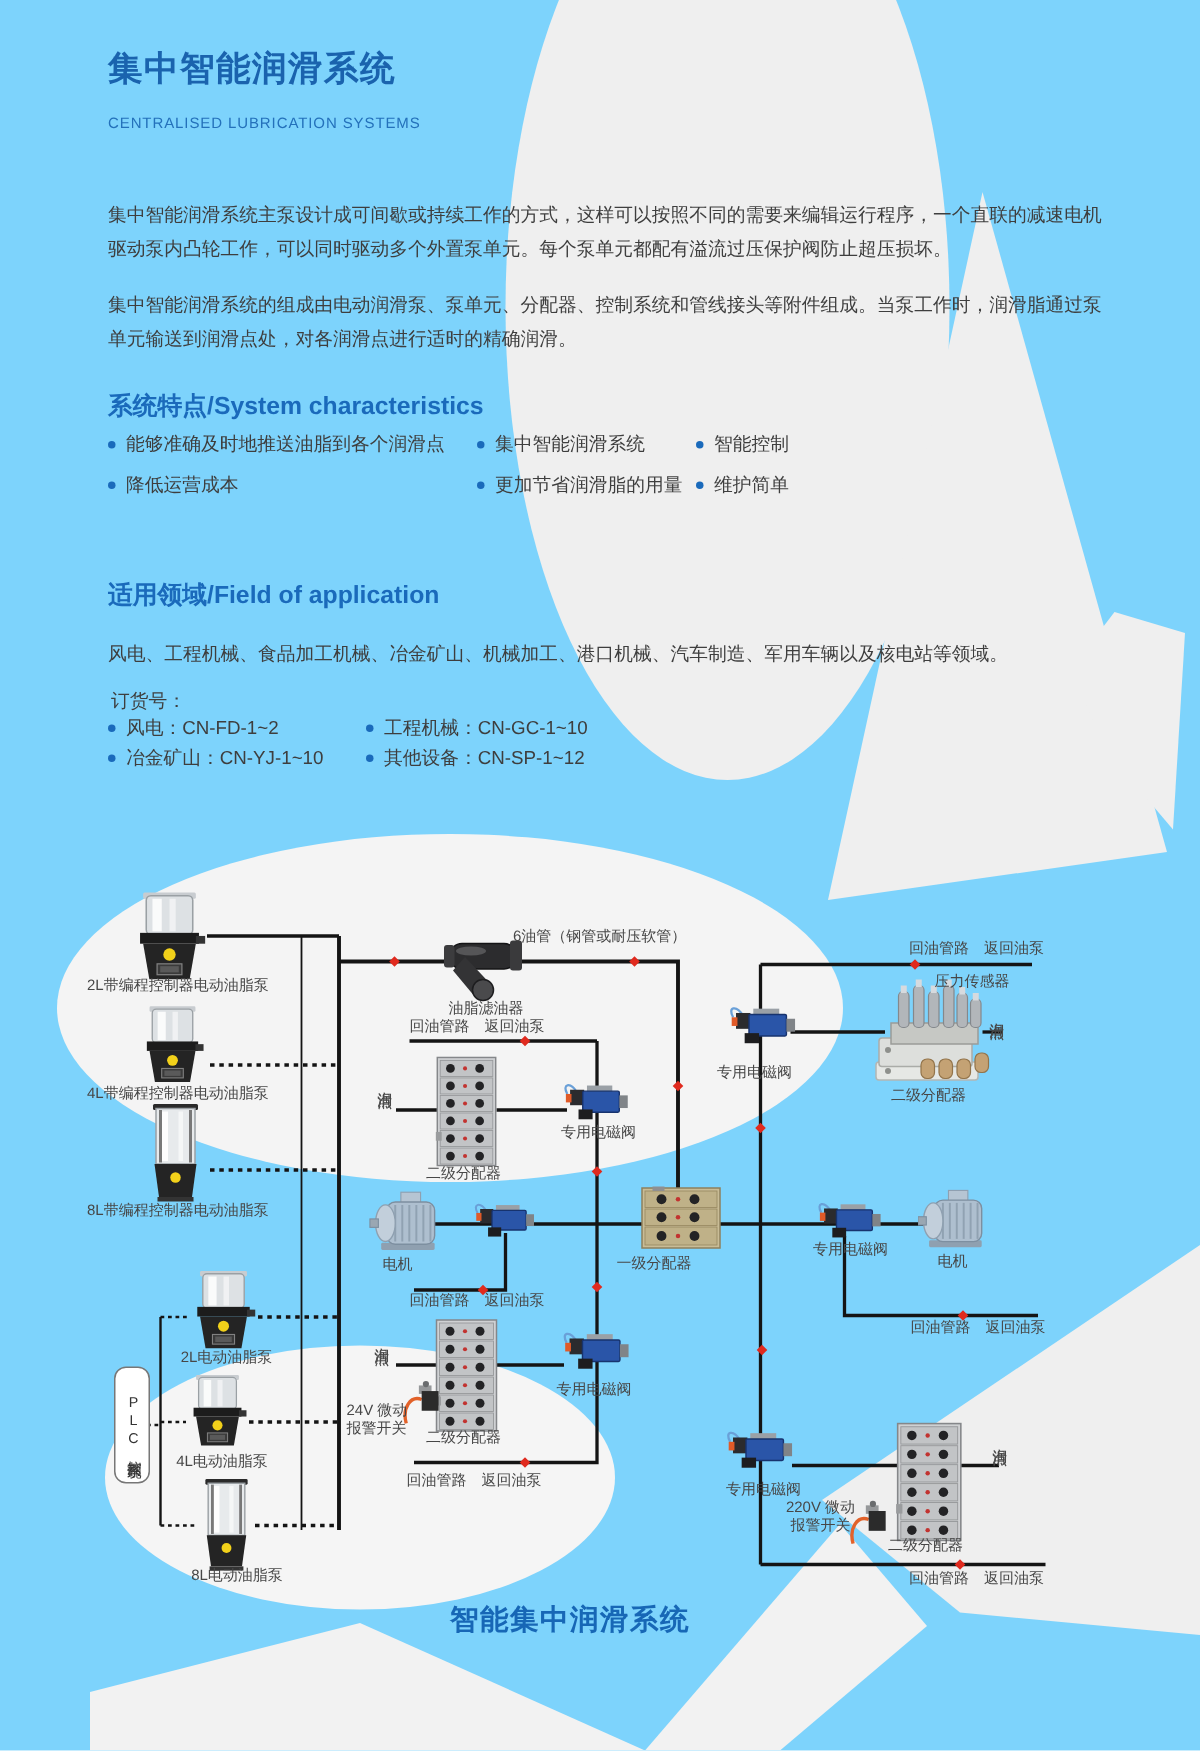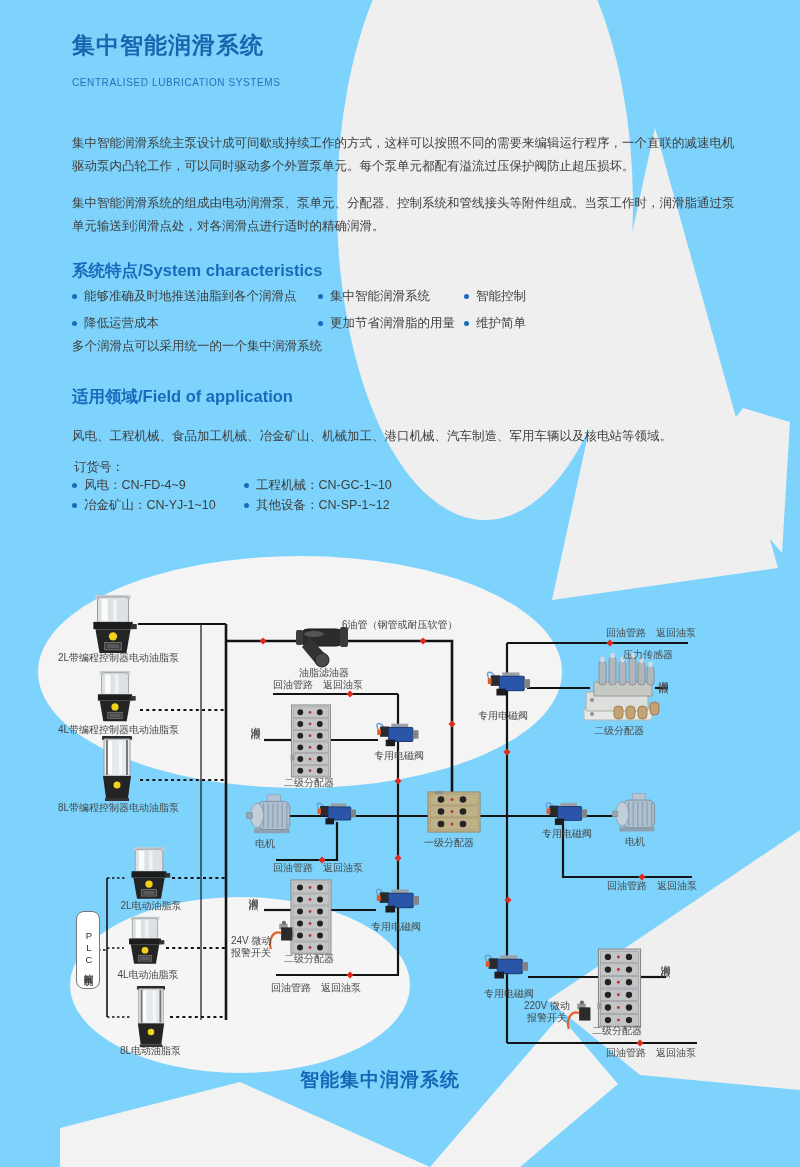--- a/index.html
+++ b/index.html
@@ -285,32 +285,31 @@
     <div class="blt">
         <span class="dot"></span>
         <span>更加节省润滑脂的用量</span>
       </div>
     <div class="blt">
         <span class="dot"></span>
         <span>维护简单</span>
       </div>
   </div>
 
-  <div class="content body-text" style="left:72px;top:338px;line-height:16px;">多个润滑点可以采用统一的一个集中润滑系统</div>
 
   <h2 class="sec content" style="left:72px;top:386px;"><span>适用领域</span><span class="en">/Field of application</span></h2>
 
   <div class="content body-text" style="left:72px;top:428px;width:680px;line-height:17px;">风电、工程机械、食品加工机械、冶金矿山、机械加工、港口机械、汽车制造、军用车辆以及核电站等领域。</div>
 
   <div class="content body-text" style="left:74px;top:459px;line-height:16px;">订货号：</div>
 
   <div class="content orders" style="left:72px;top:478px;width:420px;">
     <div class="blt">
         <span class="dot"></span>
-        <span>风电：CN-FD-4~9</span>
+        <span>风电：CN-FD-1~2</span>
       </div>
     <div class="blt">
         <span class="dot"></span>
         <span>工程机械：CN-GC-1~10</span>
       </div>
     <div class="blt">
         <span class="dot"></span>
         <span>冶金矿山：CN-YJ-1~10</span>
       </div>
     <div class="blt">
@@ -318,30 +317,30 @@
         <span>其他设备：CN-SP-1~12</span>
       </div>
   </div>
 
   <div id="diagram-labels">
       <div class="dlabel" style="left: 58px; top: 652px;">2L带编程控制器电动油脂泵</div>
       <div class="dlabel" style="left: 58px; top: 724px;">4L带编程控制器电动油脂泵</div>
       <div class="dlabel" style="left: 58px; top: 802px; text-align: center;">8L带编程控制器电动油脂泵</div>
       <div class="dlabel" style="left: 113px; top: 900px; width: 76px; text-align: center;">2L电动油脂泵</div>
       <div class="dlabel" style="left: 110px; top: 969px; width: 76px; text-align: center;">4L电动油脂泵</div>
-      <div class="dlabel" style="left: 120px; top: 1045px; width: 76px; text-align: left;">8L电动油脂泵</div>
+      <div class="dlabel" style="left: 120px; top: 1045px; width: 76px; text-align: center;">8L电动油脂泵</div>
       <div class="dlabel" style="left: 342px; top: 619px;">6油管（钢管或耐压软管）</div>
       <div class="dlabel" style="left: 299px; top: 667px;">油脂滤油器</div>
       <div class="dlabel" style="left: 273px; top: 679px;">回油管路　返回油泵</div>
       <div class="dlabel vlabel" style="left: 249px; top: 719px;">润滑点</div>
       <div class="dlabel" style="left: 284px; top: 777px;">二级分配器</div>
       <div class="dlabel" style="left: 374px; top: 750px;">专用电磁阀</div>
       <div class="dlabel" style="left: 255px; top: 838px;">电机</div>
       <div class="dlabel" style="left: 273px; top: 862px;">回油管路　返回油泵</div>
-      <div class="dlabel" style="left: 424px; top: 837px;">一级分配器</div>
+      <div class="dlabel" style="left: 411px; top: 837px;">一级分配器</div>
       <div class="dlabel" style="left: 478px; top: 710px;">专用电磁阀</div>
       <div class="dlabel" style="left: 606px; top: 627px;">回油管路　返回油泵</div>
       <div class="dlabel" style="left: 623px; top: 649px;">压力传感器</div>
       <div class="dlabel vlabel" style="left: 657px; top: 673px;">润滑点</div>
       <div class="dlabel" style="left: 594px; top: 725px;">二级分配器</div>
       <div class="dlabel" style="left: 542px; top: 828px;">专用电磁阀</div>
       <div class="dlabel" style="left: 625px; top: 836px;">电机</div>
       <div class="dlabel" style="left: 607px; top: 880px;">回油管路　返回油泵</div>
       <div class="dlabel vlabel" style="left: 247px; top: 890px;">润滑点</div>
       <div class="dlabel" style="left: 284px; top: 953px;">二级分配器</div>

